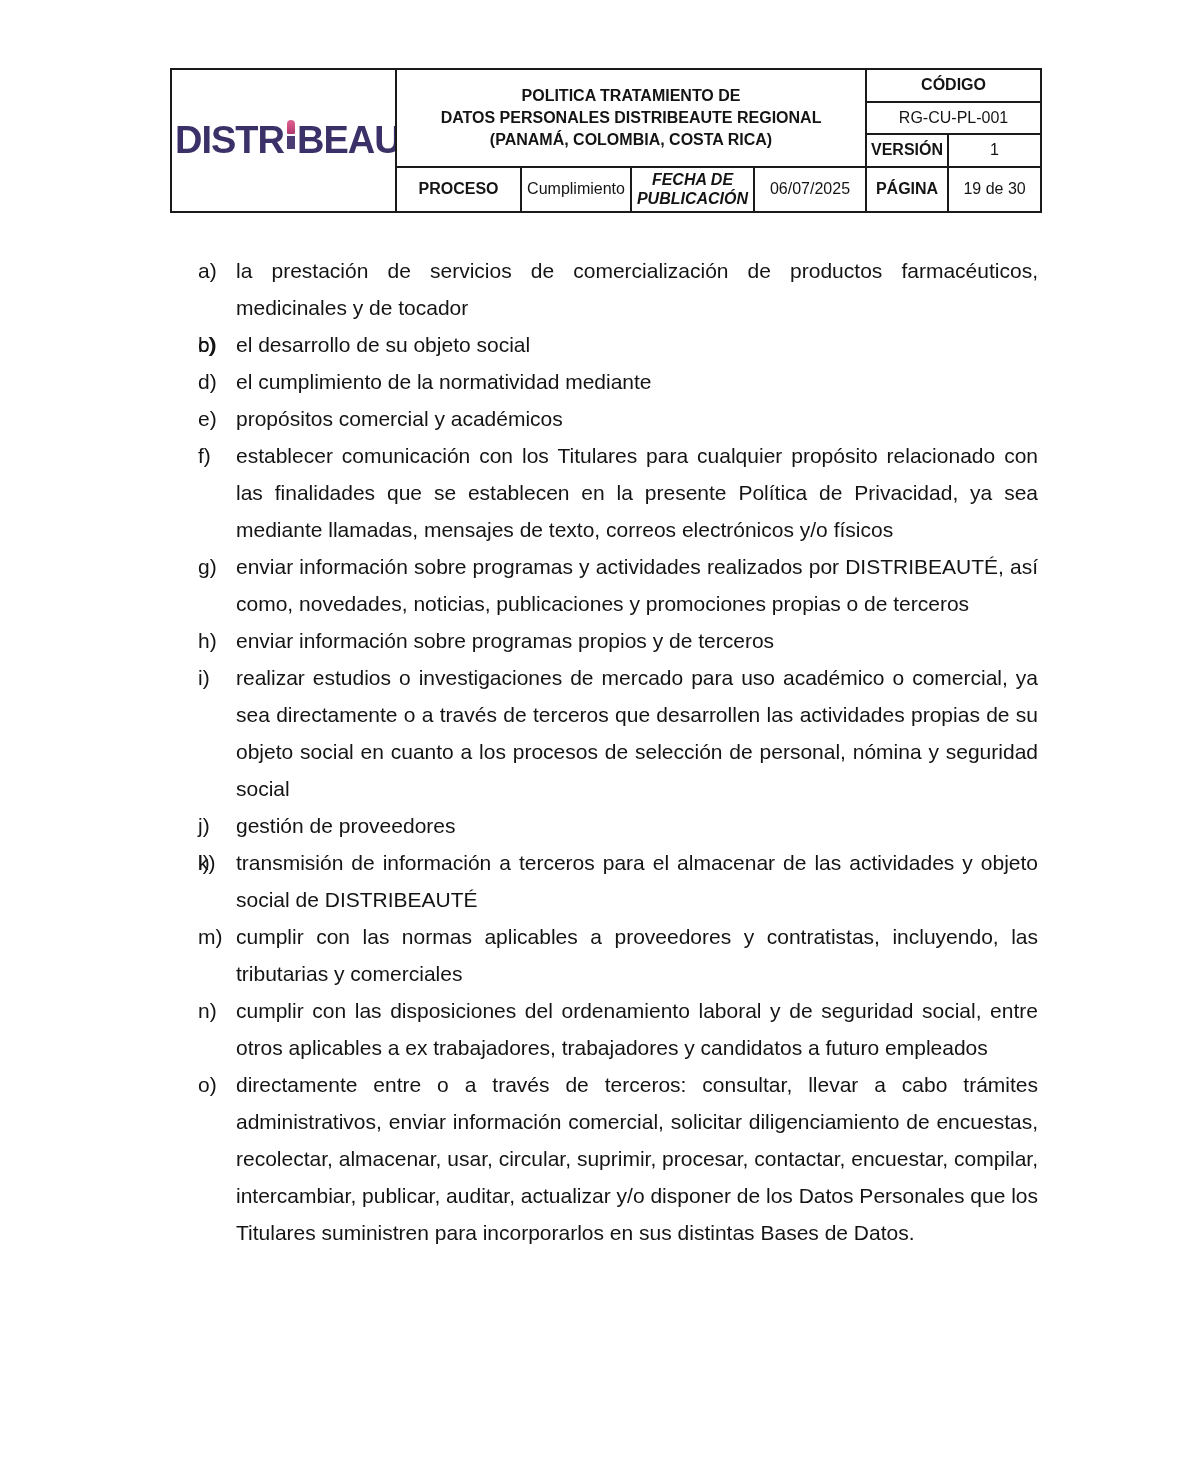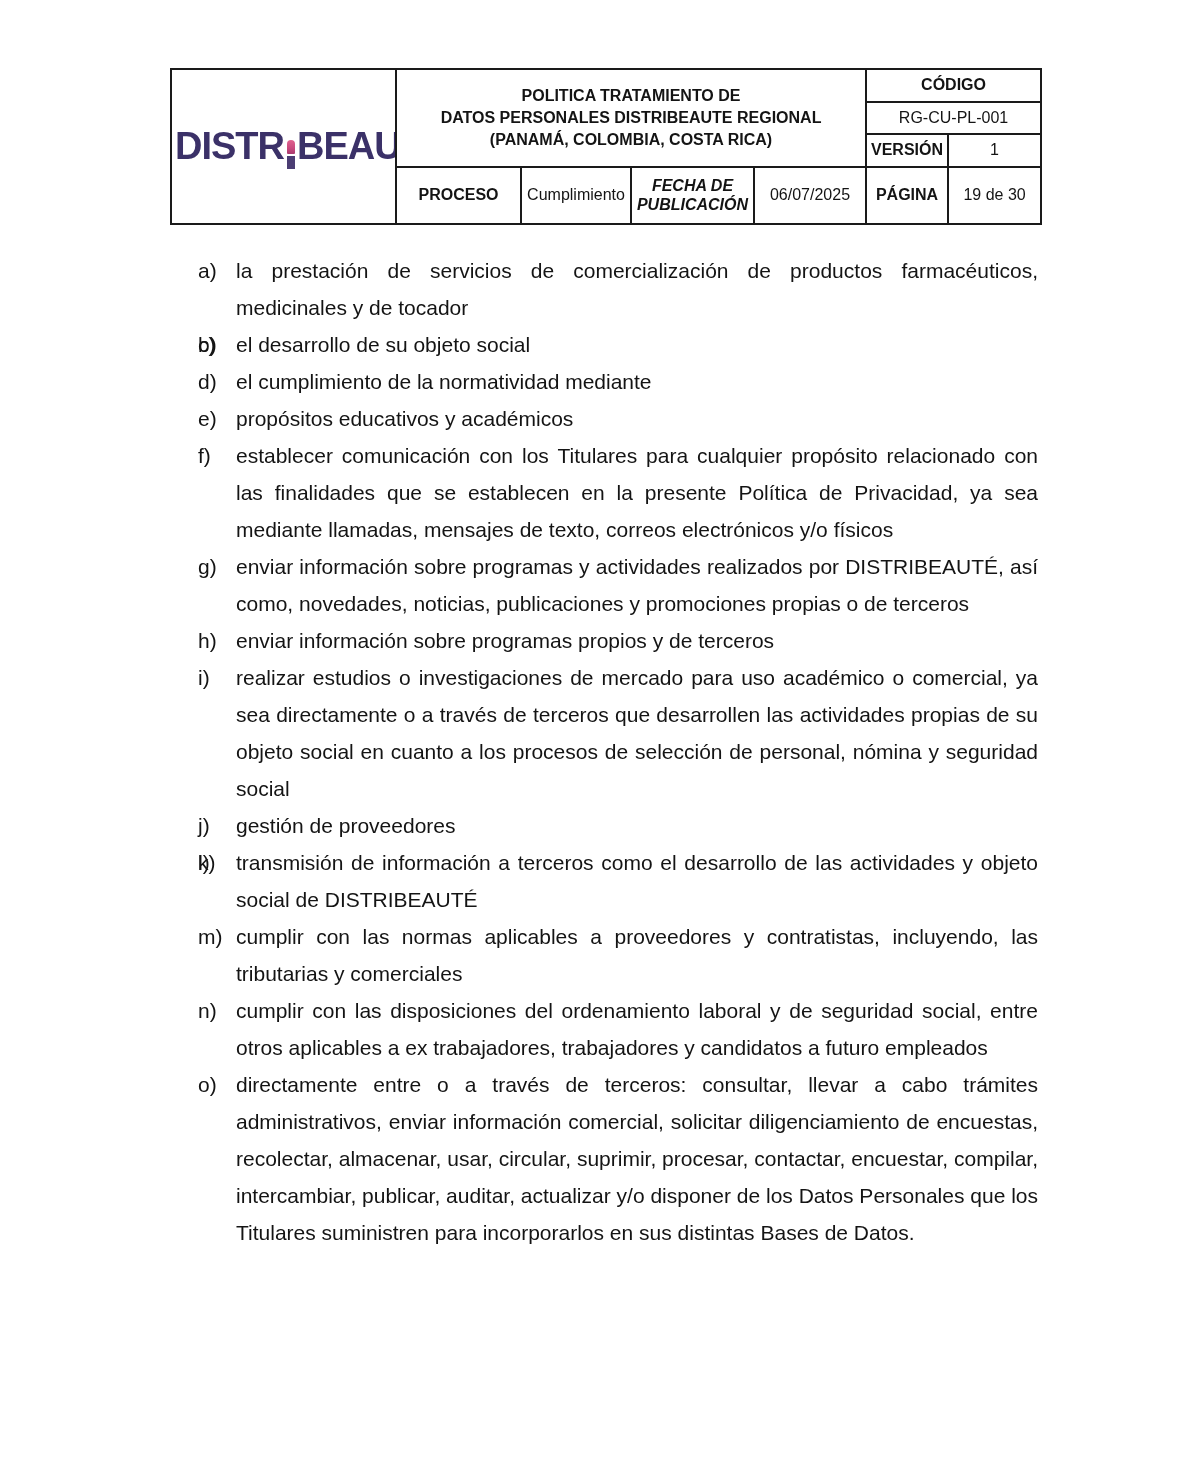--- a/index.html
+++ b/index.html
@@ -31,21 +31,21 @@
     vertical-align: middle;
     padding: 2px 3px;
     font-size: 16px;
     line-height: 1.15;
     overflow: hidden;
   }
 
   .logo-cell { width: 225px; }
   .logo {
     display: inline-flex;
-    align-items: flex-end;
+    align-items: flex-start;
     font-weight: 700;
     font-size: 38px;
     letter-spacing: -1px;
     color: #3b3168;
     white-space: nowrap;
   }
   .lipstick {
     display: inline-flex;
     flex-direction: column;
     align-items: center;
@@ -69,21 +69,21 @@
   }
   .title-line { line-height: 22px; }
 
   .small-label { font-weight: 700; font-size: 16px; }
   .small-value { font-size: 15.5px; }
   .fecha-cell { font-weight: 700; font-size: 15.5px; line-height: 18px; font-style: italic; }
 
   .r1 { height: 33px; }
   .r2 { height: 32px; }
   .r3 { height: 33px; }
-  .r4 { height: 57px; margin-left: 47px; }
+  .r4 { height: 45px; margin-left: 47px; }
 
   
   .body-list {
     position: absolute;
     left: 198px;
     top: 252px;
     width: 840px;
     font-size: 21px;
     line-height: 37px;
     color: #141414;
@@ -163,21 +163,21 @@
     <div class="list-item">
       <span class="marker">c)</span>
       <span>el desarrollo de su objeto social</span>
     </div>
     <div class="list-item">
       <span class="marker">d)</span>
       <span>el cumplimiento de la normatividad mediante</span>
     </div>
     <div class="list-item">
       <span class="marker">e)</span>
-      <span>propósitos educativos y académicos</span>
+      <span>propósitos comercial y académicos</span>
     </div>
     <div class="list-item">
       <span class="marker">f)</span>
       <span>establecer comunicación con los Titulares para cualquier propósito relacionado con las finalidades que se establecen en la presente Política de Privacidad, ya sea mediante llamadas, mensajes de texto, correos electrónicos y/o físicos</span>
     </div>
     <div class="list-item">
       <span class="marker">g)</span>
       <span>enviar información sobre programas y actividades realizados por DISTRIBEAUTÉ, así como, novedades, noticias, publicaciones y promociones propias o de terceros</span>
     </div>
     <div class="list-item">
@@ -190,21 +190,21 @@
     </div>
     <div class="list-item">
       <span class="marker">j)</span>
       <span>gestión de proveedores</span>
     </div>
     <div class="list-item">
       <span class="marker">k)</span>
     </div>
     <div class="list-item">
       <span class="marker">l)</span>
-      <span>transmisión de información a terceros como el desarrollo de las actividades y objeto social de DISTRIBEAUTÉ</span>
+      <span>transmisión de información a terceros para el almacenar de las actividades y objeto social de DISTRIBEAUTÉ</span>
     </div>
     <div class="list-item">
       <span class="marker">m)</span>
       <span>cumplir con las normas aplicables a proveedores y contratistas, incluyendo, las tributarias y comerciales</span>
     </div>
     <div class="list-item">
       <span class="marker">n)</span>
       <span>cumplir con las disposiciones del ordenamiento laboral y de seguridad social, entre otros aplicables a ex trabajadores, trabajadores y candidatos a futuro empleados</span>
     </div>
     <div class="list-item">

